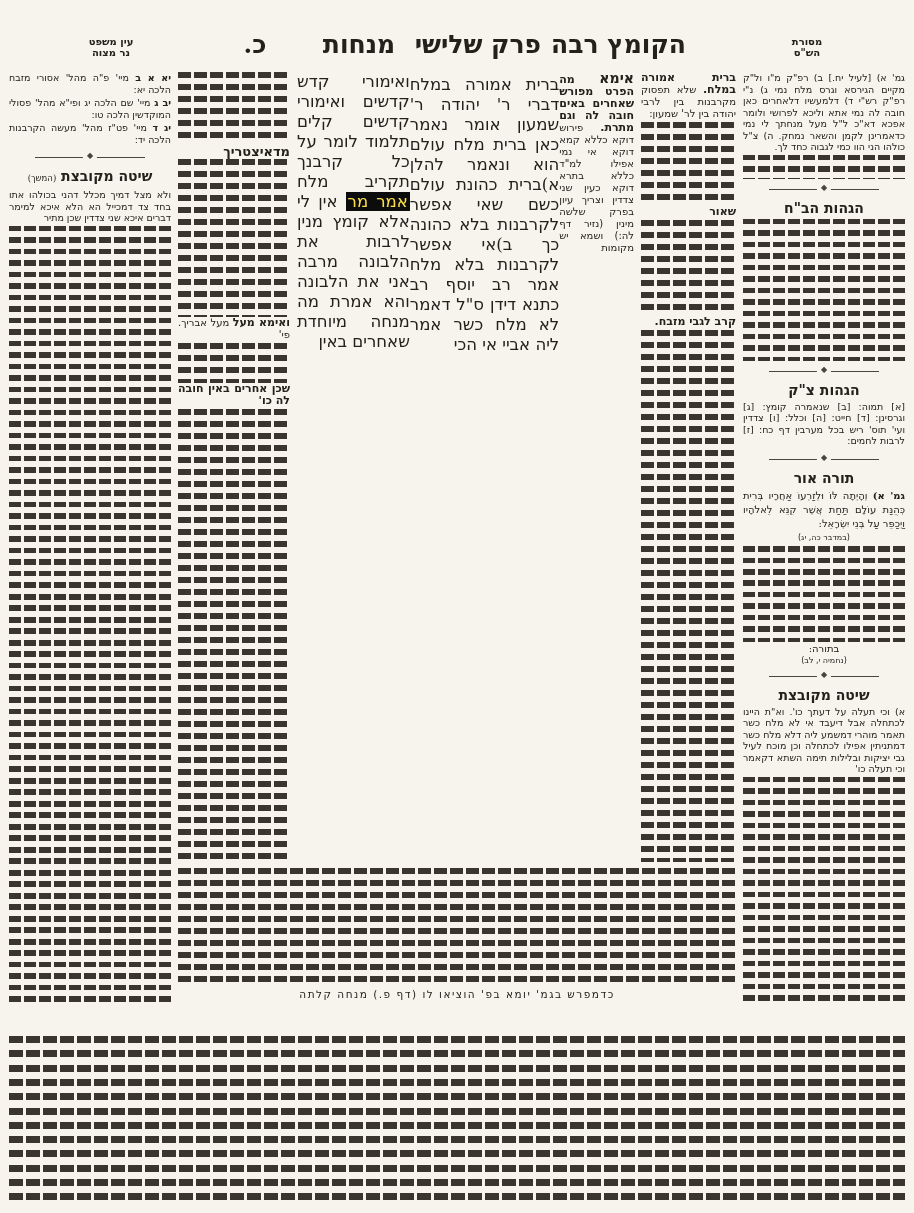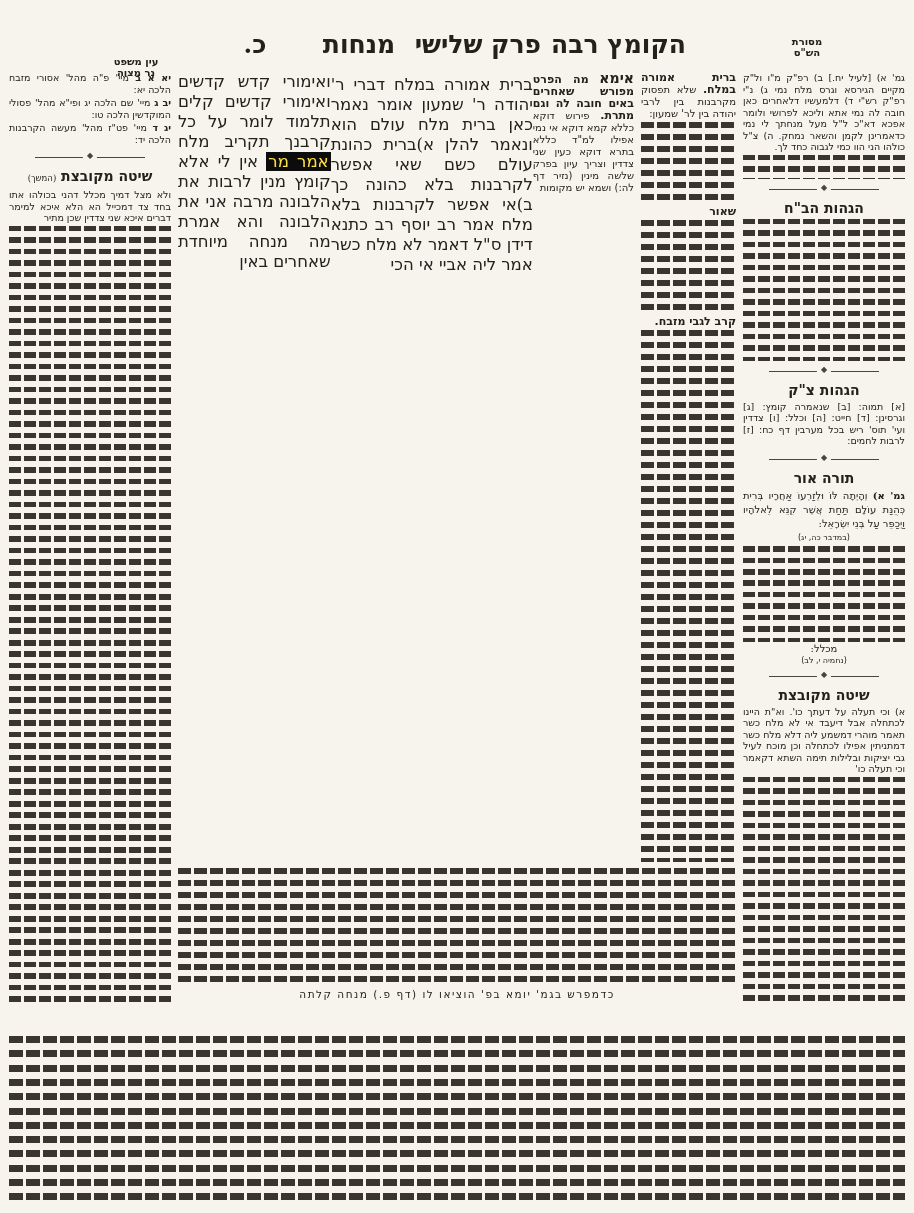--- a/index.html
+++ b/index.html
@@ -67,21 +67,21 @@
 
   <div class="hdr">
     <div class="marg" style="left:782px;width:50px;">
       <div>מסורת</div>
       <div>הש"ס</div>
     </div>
     <div class="big" style="left:570px;width:116px;">הקומץ רבה</div>
     <div class="big" style="left:441px;width:100px;">פרק שלישי</div>
     <div class="big" style="left:321px;width:76px;">מנחות</div>
     <div class="big" style="left:240px;width:30px;">כ.</div>
-    <div class="marg" style="left:105px;width:62px;margin-top:20px;">
+    <div class="marg" style="left:80px;width:62px;">
       <div>עין משפט</div>
       <div>נר מצוה</div>
     </div>
   </div>
 
   <div class="body">
 
     <div class="col-masoret">
       <p class="tiny">גמ' א) [לעיל יח.] ב) רפ"ק מ"ו ול"ק מקיים הגירסא וגרס מלח נמי ג) נ"י רפ"ק רש"י ד) דלמעשיו דלאחרים כאן חובה לה נמי אתא וליכא לפרושי ולומר אפכא דא"כ ל"ל מעל מנחתך לי נמי כדאמרינן לקמן והשאר נמחק. ה) צ"ל כולהו הני הוו כמי לגבוה כחד לך.</p>
       <div class="gk gk-m" style="height:24px;"></div>
@@ -92,21 +92,21 @@
       <div class="sec-title">הגהות צ"ק</div>
       <p class="tiny">[א] תמוה: [ב] שנאמרה קומץ: [ג] וגרסינן: [ד] חייט: [ה] וכלל: [ו] צדדין ועי' תוס' ריש בכל מערבין דף כח: [ז] לרבות לחמים:</p>
       <div class="orn"></div>
       <div class="sec-title">תורה אור</div>
       <p class="verse">
         <b>גמ' א)</b>
         <span>וְהָיְתָה לּוֹ וּלְזַרְעוֹ אַחֲרָיו בְּרִית כְּהֻנַּת עוֹלָם תַּחַת אֲשֶׁר קִנֵּא לֵאלֹהָיו וַיְכַפֵּר עַל בְּנֵי יִשְׂרָאֵל:</span>
       </p>
       <div class="cite">(במדבר כה, יג)</div>
       <div class="gk gk-m" style="height:96px;margin-top:3px;"></div>
-      <div class="verse" style="text-align:center;">מכלל:</div>
+      <div class="verse" style="text-align:center;">בתורה:</div>
       <div class="cite">(נחמיה י, לב)</div>
       <div class="orn"></div>
       <div class="sec-title">שיטה מקובצת</div>
       <p class="tiny">א) וכי תעלה על דעתך כו'. וא"ת היינו לכתחלה אבל דיעבד אי לא מלח כשר תאמר מוהרי דמשמע ליה דלא מלח כשר דמתניתין אפילו לכתחלה וכן מוכח לעיל גבי יציקות ובלילות תימה השתא דקאמר וכי תעלה כו'</p>
       <div class="gk gk-m fill"></div>
     </div>
 
     <div class="center">
       <div class="center-top">
 
@@ -129,20 +129,32 @@
             <span>פירוש דוקא כללא קמא דוקא אי נמי אפילו למ"ד כללא בתרא דוקא כעין שני צדדין וצריך עיון בפרק שלשה מינין (נזיר דף לה:) ושמא יש מקומות</span>
           </p>
           <p class="gm" style="margin-top:3px;">ברית אמורה במלח דברי ר' יהודה ר' שמעון אומר נאמר כאן ברית מלח עולם הוא ונאמר להלן א)ברית כהונת עולם כשם שאי אפשר לקרבנות בלא כהונה כך ב)אי אפשר לקרבנות בלא מלח אמר רב יוסף רב כתנא דידן ס"ל דאמר לא מלח כשר אמר ליה אביי אי הכי</p>
           <div class="gk gk-g fill"></div>
           <p class="gm">
             <span>ואימורי קדש קדשים ואימורי קדשים קלים תלמוד לומר על כל קרבנך תקריב מלח </span><span class="hl">אמר מר</span><span> אין לי אלא קומץ מנין לרבות את הלבונה מרבה אני את הלבונה והא אמרת מה מנחה מיוחדת שאחרים באין</span>
           </p>
           <div class="gk gk-g" style="height:218px;"></div>
         </div>
 
+        <div class="col-tosafot">
+          <div class="gk gk-s" style="height:72px;"></div>
+          <div class="tosh">מדאיצטריך</div>
+          <div class="gk gk-s" style="height:158px;"></div>
+          <p class="script">
+            <b>ואימא מעל</b>
+            <span>מעל אבריך. פי'</span>
+          </p>
+          <div class="gk gk-s" style="height:40px;"></div>
+          <p class="script"><b>שכן אחרים באין חובה לה כו'</b></p>
+          <div class="gk gk-s fill"></div>
+        </div>
       </div>
 
       <div class="lower gk gk-s"></div>
       <div class="connector">כדמפרש בגמ' יומא בפ' הוציאו לו (דף פ.) מנחה קלתה</div>
     </div>
 
     <div class="col-ein">
       <p class="tiny">
         <b>יא א ב</b>
         <span>מיי' פ"ה מהל' אסורי מזבח הלכה יא:</span>

